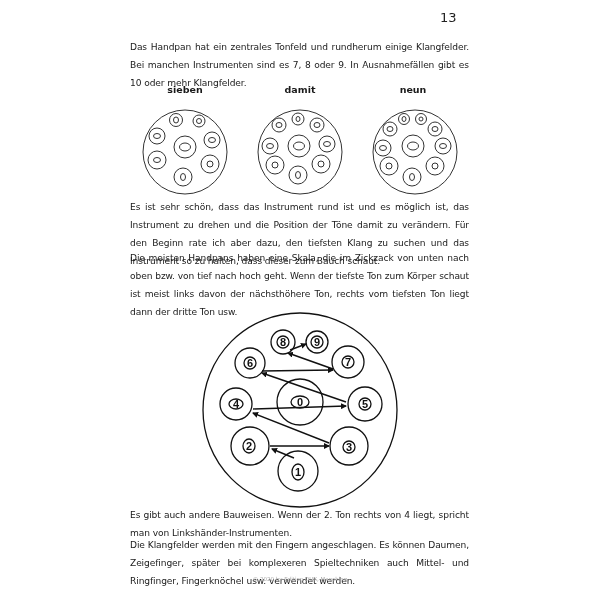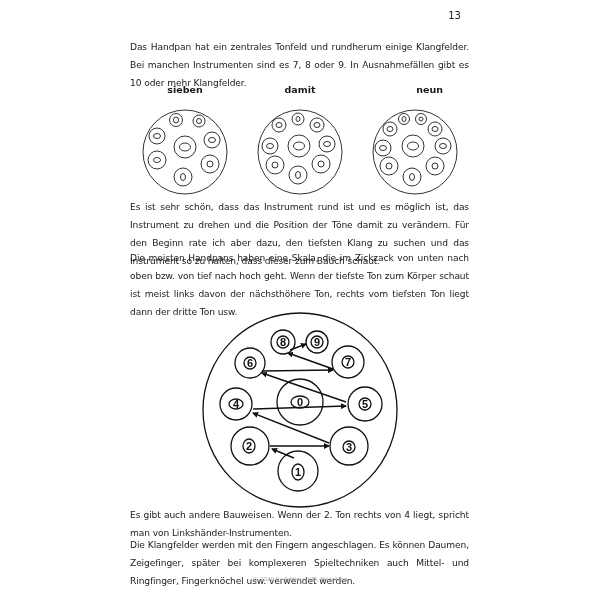--- a/index.html
+++ b/index.html
@@ -1,19 +1,19 @@
 <!DOCTYPE html>
 <html><head>
   <meta charset="utf-8">
   <style>
     html, body { margin: 0; padding: 0; background: #ffffff; }
     body { width: 600px; height: 600px; position: relative; overflow: hidden;
            font-family: "DejaVu Sans", "Liberation Sans", sans-serif; color: #1a1a1a; }
-    .page-number { position: absolute; left: 440px; top: 10px; width: 29px; text-align: center;
-                   font-size: 10px; color: #222; }
+    .page-number { position: absolute; left: 440px; top: 10px; width: 29px; text-align: left;
+                   font-size: 13px; color: #222; }
     .para { position: absolute; left: 130px; width: 339px; font-size: 9.1px; line-height: 18px;
             text-align: justify; margin: 0; letter-spacing: -0.1px; }
     .p1 { top: 38px; }
     .p2 { top: 198px; }
     .p3 { top: 249px; }
     .p4 { top: 506px; }
     .p5 { top: 521px; }
     .label { position: absolute; font-size: 9.5px; font-weight: bold; text-align: center; width: 80px; top: 84px; }
     .footer { position: absolute; left: 0; width: 600px; top: 576px; text-align: center;
               font-size: 5.5px; color: #aaaaaa; }
@@ -24,21 +24,21 @@
   </style>
 </head>
 <body>
 
 <div class="page-number">13</div>
 
 <p class="para p1">Das Handpan hat ein zentrales Tonfeld und rundherum einige Klangfelder. Bei manchen Instrumenten sind es 7, 8 oder 9. In Ausnahmefällen gibt es 10 oder mehr Klangfelder.</p>
 
 <div class="label" style="left:145px;text-align:center;">sieben</div>
 <div class="label" style="left:260px;">damit</div>
-<div class="label" style="left:363px;text-align:right;">neun</div>
+<div class="label" style="left:373px;">neun</div>
 
 <svg style="left:135px;top:105px;" width="100" height="95" viewBox="0 0 100 95">
   <circle class="c" cx="50" cy="47" r="42"></circle>
   <circle class="c" cx="50" cy="42" r="11"></circle>
     <ellipse class="c" cx="50" cy="42" rx="5.5" ry="4"></ellipse>
   <circle class="c" cx="41" cy="15" r="6.5"></circle>
     <ellipse class="c" cx="41" cy="15" rx="2.5" ry="3"></ellipse>
   <circle class="c" cx="64" cy="16" r="6"></circle>
     <ellipse class="c" cx="64" cy="16" rx="2.5" ry="2.5"></ellipse>
   <circle class="c" cx="22" cy="31" r="8"></circle>

